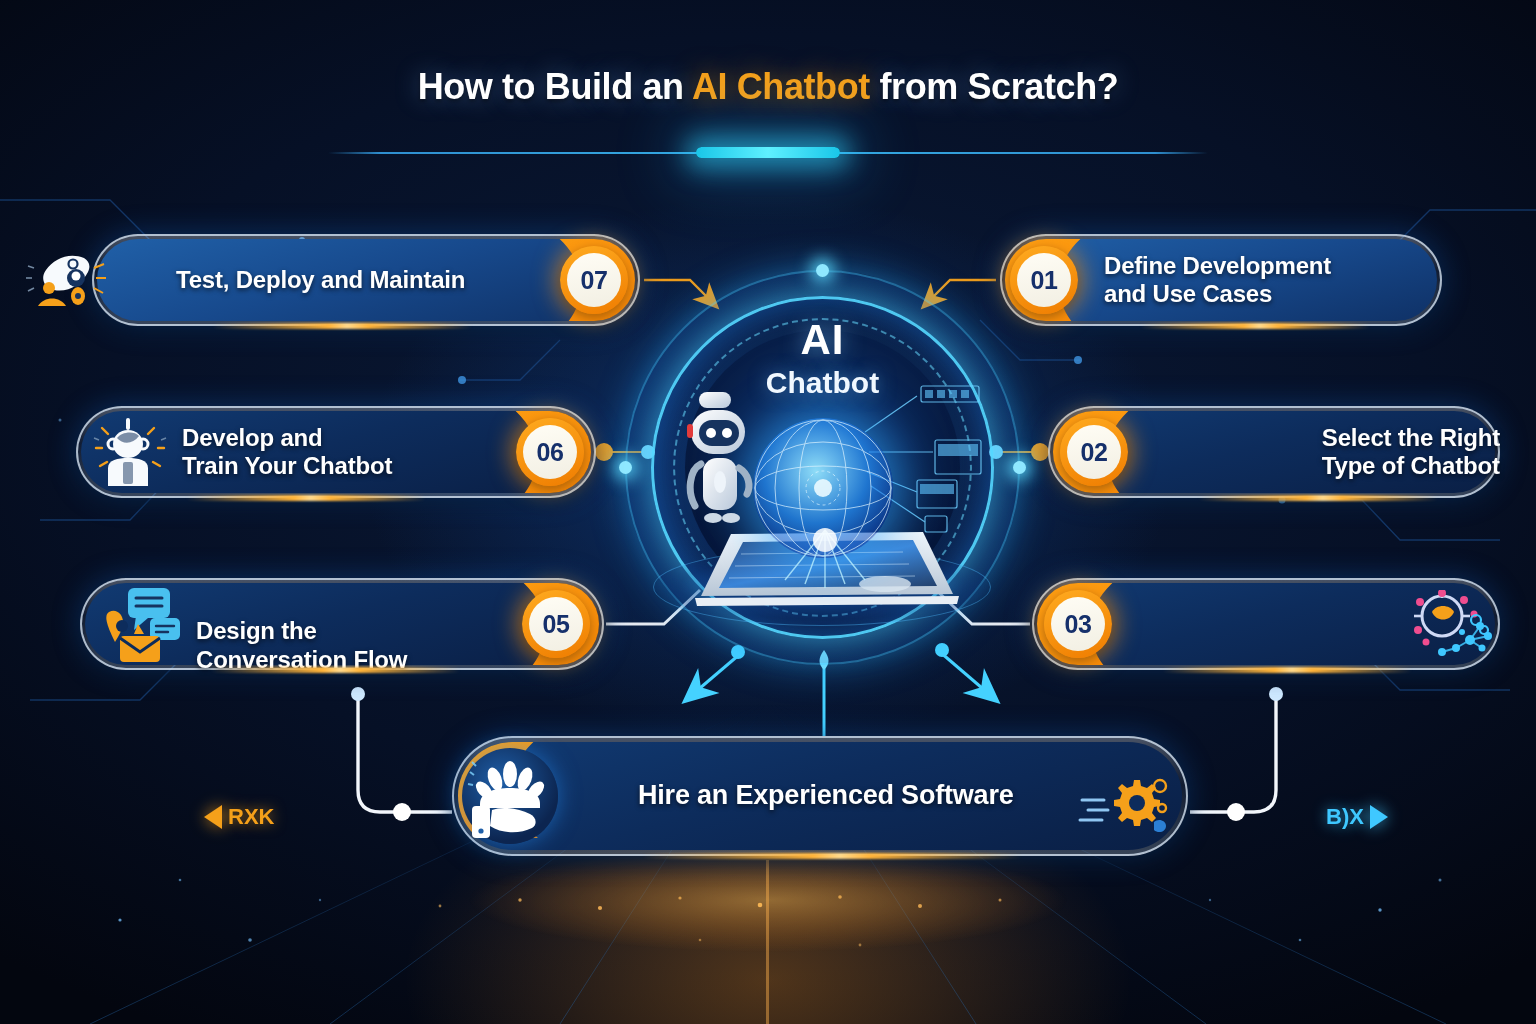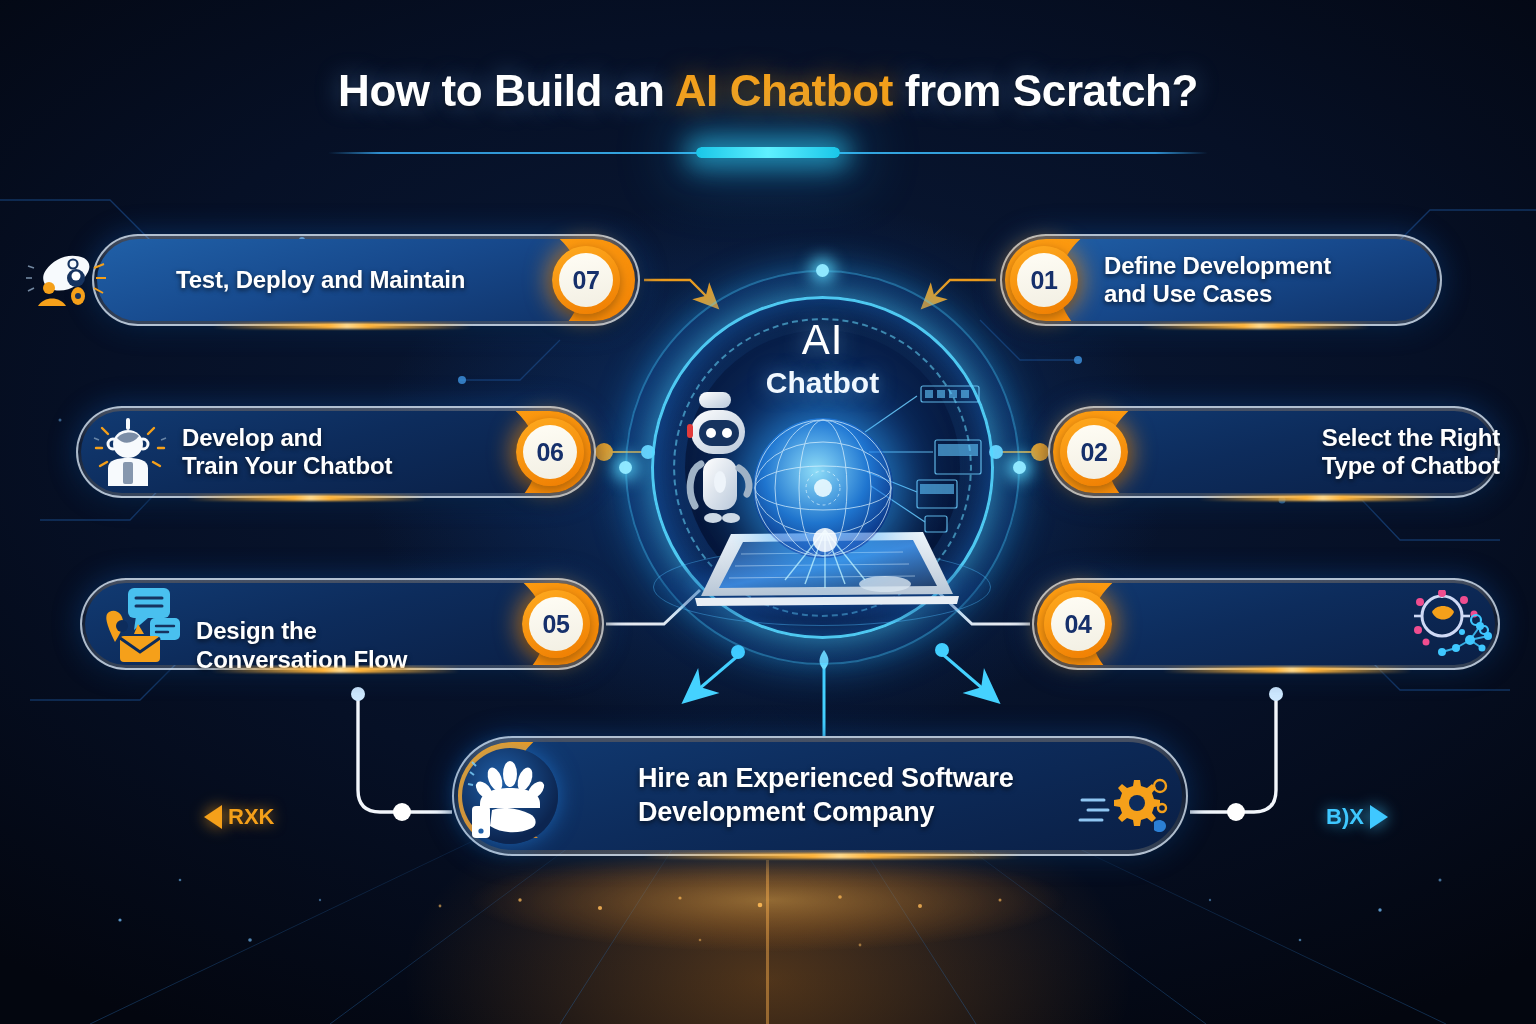--- a/index.html
+++ b/index.html
@@ -11,21 +11,21 @@
       radial-gradient(ellipse 520px 300px at 768px 980px, rgba(255,150,30,.30), rgba(255,120,20,0) 70%),
       radial-gradient(ellipse 560px 380px at 768px 470px, rgba(16,70,150,.55), rgba(10,30,70,0) 72%),
       radial-gradient(ellipse 1200px 700px at 768px 420px, #0a1a38 0%, #061026 55%, #03060f 100%),
       #03060f;
   }
 
   
   .bgsvg{ position:absolute; inset:0; width:1536px; height:1024px; pointer-events:none; }
 
   .title-wrap{ position:absolute; top:66px; left:0; width:1536px; text-align:center; }
-  .title{ font-size:44px; font-weight:bold; color:#ffffff; letter-spacing:-.4px;
+  .title{ font-size:36px; font-weight:bold; color:#ffffff; letter-spacing:-.4px;
     text-shadow:0 0 24px rgba(120,180,255,.40), 0 2px 4px rgba(0,0,0,.7); white-space:nowrap; }
   .title .hl{ color:#f5a01a; text-shadow:0 0 26px rgba(245,160,26,.55); }
 
   .divider{ position:absolute; top:152px; left:328px; width:880px; height:2px;
     background:linear-gradient(90deg, rgba(40,140,210,0) 0%, #2f8fd0 6%, #35a8e0 42%, #35a8e0 58%, #2f8fd0 94%, rgba(40,140,210,0) 100%); }
   .divider-glow{ position:absolute; top:147px; left:696px; width:144px; height:11px; border-radius:6px;
     background:linear-gradient(90deg,#19c6e8,#5ff0ff 50%,#19c6e8);
     box-shadow:0 0 24px 10px rgba(50,215,255,.55), 0 0 60px 22px rgba(40,170,255,.28); }
 
   
@@ -38,21 +38,21 @@
   .ring-dash{ inset:48px; border:2px dashed rgba(110,225,255,.55); }
   .ring-core{ inset:60px; border-radius:50%;
      background:radial-gradient(circle at 50% 42%, rgba(14,56,122,.95), rgba(6,22,56,.98) 72%, rgba(4,12,32,1)); }
   .ring-node{ position:absolute; width:13px; height:13px; border-radius:50%; background:#8fe8ff;
      box-shadow:0 0 16px 6px rgba(90,220,255,.85); }
   .n-top{ left:191px; top:-6px; }
   .n-left{ left:-6px; top:191px; }
   .n-right{ right:-6px; top:191px; }
 
   .ai-text{ position:absolute; left:0; top:46px; width:395px; text-align:center; z-index:6; }
-  .ai-big{ font-size:42px; font-weight:normal; color:#fff; letter-spacing:1px;
+  .ai-big{ font-size:42px; font-weight:bold; color:#fff; letter-spacing:1px;
     text-shadow:0 0 22px rgba(120,200,255,.65); }
   .ai-sub{ font-size:30px; font-weight:bold; color:#f0f8ff; margin-top:2px;
     text-shadow:0 0 18px rgba(120,200,255,.55); }
 
   .base-ellipse{ position:absolute; left:28px; top:278px; width:338px; height:78px; border-radius:50%;
     background:radial-gradient(ellipse at 50% 50%, rgba(30,120,230,.55), rgba(12,50,120,.25) 60%, rgba(8,20,50,0) 78%);
     border:1px solid rgba(80,190,255,.40); }
 
   
   .laptop{ position:absolute; left:60px; top:248px; width:280px; height:88px; z-index:4; }
@@ -390,21 +390,21 @@
         <g stroke="#8fa8c2" stroke-width="1.6" opacity=".8">
           <path d="M8 24 L2 22"></path>
             <path d="M6 34 L0 34"></path>
             <path d="M8 44 L2 47"></path>
         </g>
       </svg>
     </div>
     <div class="card-text" style="margin-left:84px;">
       <span>Test, Deploy and Maintain</span>
     </div>
-    <div class="badge" style="right:20px;">
+    <div class="badge" style="right:12px;">
       <div class="badge-in">07</div>
     </div>
   </div>
 
   <div class="card" id="card06">
     <div class="card-shell"></div>
     <div class="card-inner">
       <div class="card-body"></div>
       <div class="orange-blob ob-right"></div>
     </div>
@@ -501,21 +501,20 @@
         </g>
         <g stroke="#7fd4ff" stroke-width="2" opacity=".8">
           <path d="M8 24 L12 27"></path>
             <path d="M6 36 L11 37"></path>
             <path d="M10 14 L14 18"></path>
         </g>
       </svg>
     </div>
     <div class="card-text" style="margin-left:186px;font-size:27px;line-height:1.25;">
       <span>Hire an Experienced Software</span>
-      <span class="l2">Development Company</span>
     </div>
     <div class="cardicon" style="position:absolute;right:18px;top:38px;width:92px;height:62px;">
       <svg viewBox="0 0 92 62" width="92" height="62">
         <g fill="#f5a01a">
           <path d="M56 6 L62 6 L63 12 L69 14 L74 10 L78 14 L74 19 L76 25 L82 26 L82 32 L76 33 L74 39 L78 44 L74 48 L69 44 L63 46 L62 52 L56 52 L55 46 L49 44 L44 48 L40 44 L44 39 L42 33 L36 32 L36 26 L42 25 L44 19 L40 14 L44 10 L49 14 L55 12 Z"></path>
         </g>
         <circle cx="59" cy="29" r="8" fill="#0d2c5c"></circle>
         <g fill="none" stroke="#f5a01a" stroke-width="2.4">
           <circle cx="82" cy="12" r="6"></circle>
             <circle cx="84" cy="34" r="4"></circle>
@@ -531,21 +530,21 @@
   </div>
 
   <div class="card" id="card03">
     <div class="card-shell"></div>
     <div class="card-inner">
       <div class="card-body"></div>
       <div class="orange-blob ob-left"></div>
     </div>
     <div class="glowbar" style="left:130px;width:250px;"></div>
     <div class="badge" style="left:12px;">
-      <div class="badge-in">04</div>
+      <div class="badge-in">03</div>
     </div>
     <div class="cardicon" style="position:absolute;right:4px;top:12px;width:92px;height:70px;">
       <svg viewBox="0 0 92 70" width="92" height="70">
         <circle cx="38" cy="26" r="20" fill="none" stroke="#cfd9f5" stroke-width="3"></circle>
         <path d="M28 22 C32 14 46 14 50 22 C46 32 32 32 28 22 Z" fill="#f5a01a"></path>
         <g stroke="#cfd9f5" stroke-width="2.6">
           <path d="M38 2 L38 8"></path>
             <path d="M18 26 L10 26"></path>
             <path d="M58 26 L66 26"></path>
         </g>

